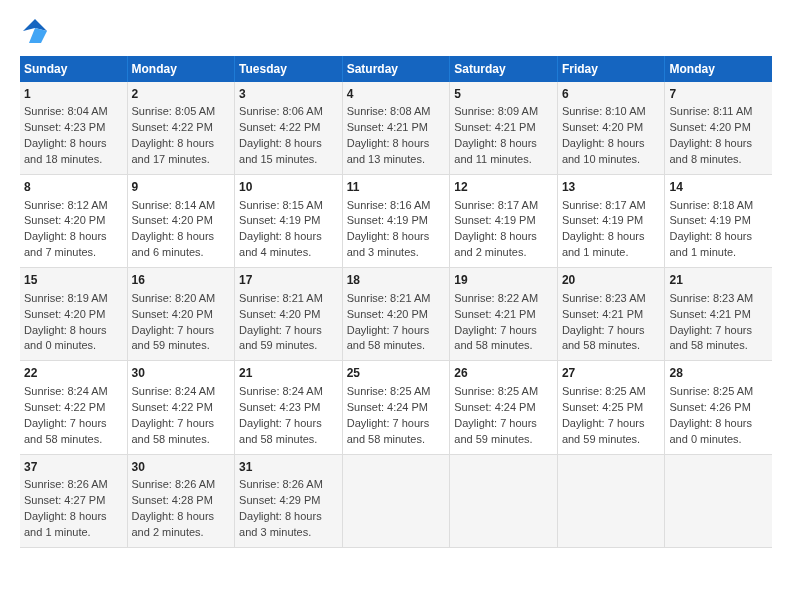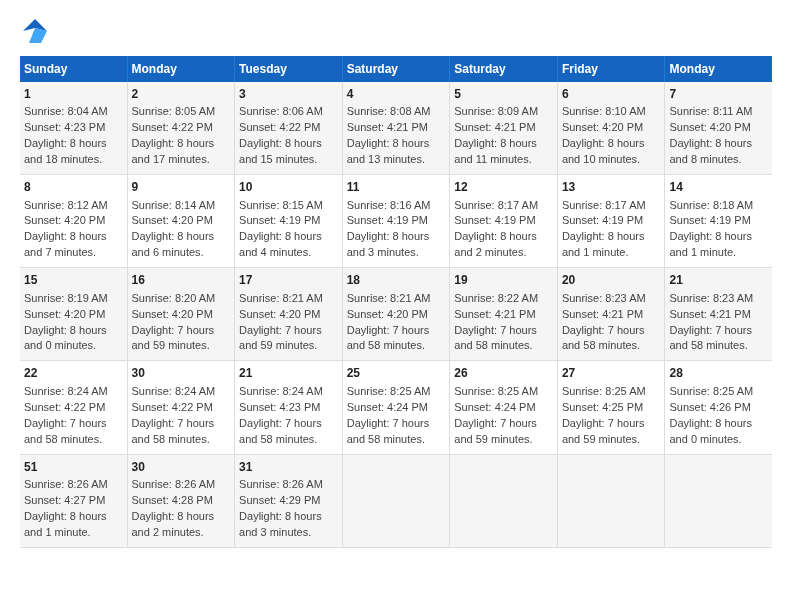--- a/index.html
+++ b/index.html
@@ -155,21 +155,21 @@
         <tr>
           <td><span class="day-num">22</span><span class="cell-text">Sunrise: 8:24 AM<br>Sunset: 4:22 PM<br>Daylight: 7 hours<br>and 58 minutes.</span></td>
           <td><span class="day-num">30</span><span class="cell-text">Sunrise: 8:24 AM<br>Sunset: 4:22 PM<br>Daylight: 7 hours<br>and 58 minutes.</span></td>
           <td><span class="day-num">21</span><span class="cell-text">Sunrise: 8:24 AM<br>Sunset: 4:23 PM<br>Daylight: 7 hours<br>and 58 minutes.</span></td>
           <td><span class="day-num">25</span><span class="cell-text">Sunrise: 8:25 AM<br>Sunset: 4:24 PM<br>Daylight: 7 hours<br>and 58 minutes.</span></td>
           <td><span class="day-num">26</span><span class="cell-text">Sunrise: 8:25 AM<br>Sunset: 4:24 PM<br>Daylight: 7 hours<br>and 59 minutes.</span></td>
           <td><span class="day-num">27</span><span class="cell-text">Sunrise: 8:25 AM<br>Sunset: 4:25 PM<br>Daylight: 7 hours<br>and 59 minutes.</span></td>
           <td><span class="day-num">28</span><span class="cell-text">Sunrise: 8:25 AM<br>Sunset: 4:26 PM<br>Daylight: 8 hours<br>and 0 minutes.</span></td>
         </tr>
         <tr>
-          <td><span class="day-num">51</span><span class="cell-text">Sunrise: 8:26 AM<br>Sunset: 4:27 PM<br>Daylight: 8 hours<br>and 1 minute.</span></td>
+          <td><span class="day-num">37</span><span class="cell-text">Sunrise: 8:26 AM<br>Sunset: 4:27 PM<br>Daylight: 8 hours<br>and 1 minute.</span></td>
           <td><span class="day-num">30</span><span class="cell-text">Sunrise: 8:26 AM<br>Sunset: 4:28 PM<br>Daylight: 8 hours<br>and 2 minutes.</span></td>
           <td><span class="day-num">31</span><span class="cell-text">Sunrise: 8:26 AM<br>Sunset: 4:29 PM<br>Daylight: 8 hours<br>and 3 minutes.</span></td>
           <td></td>
           <td></td>
           <td></td>
           <td></td>
         </tr>
       </tbody>
   </table>
 </div>

